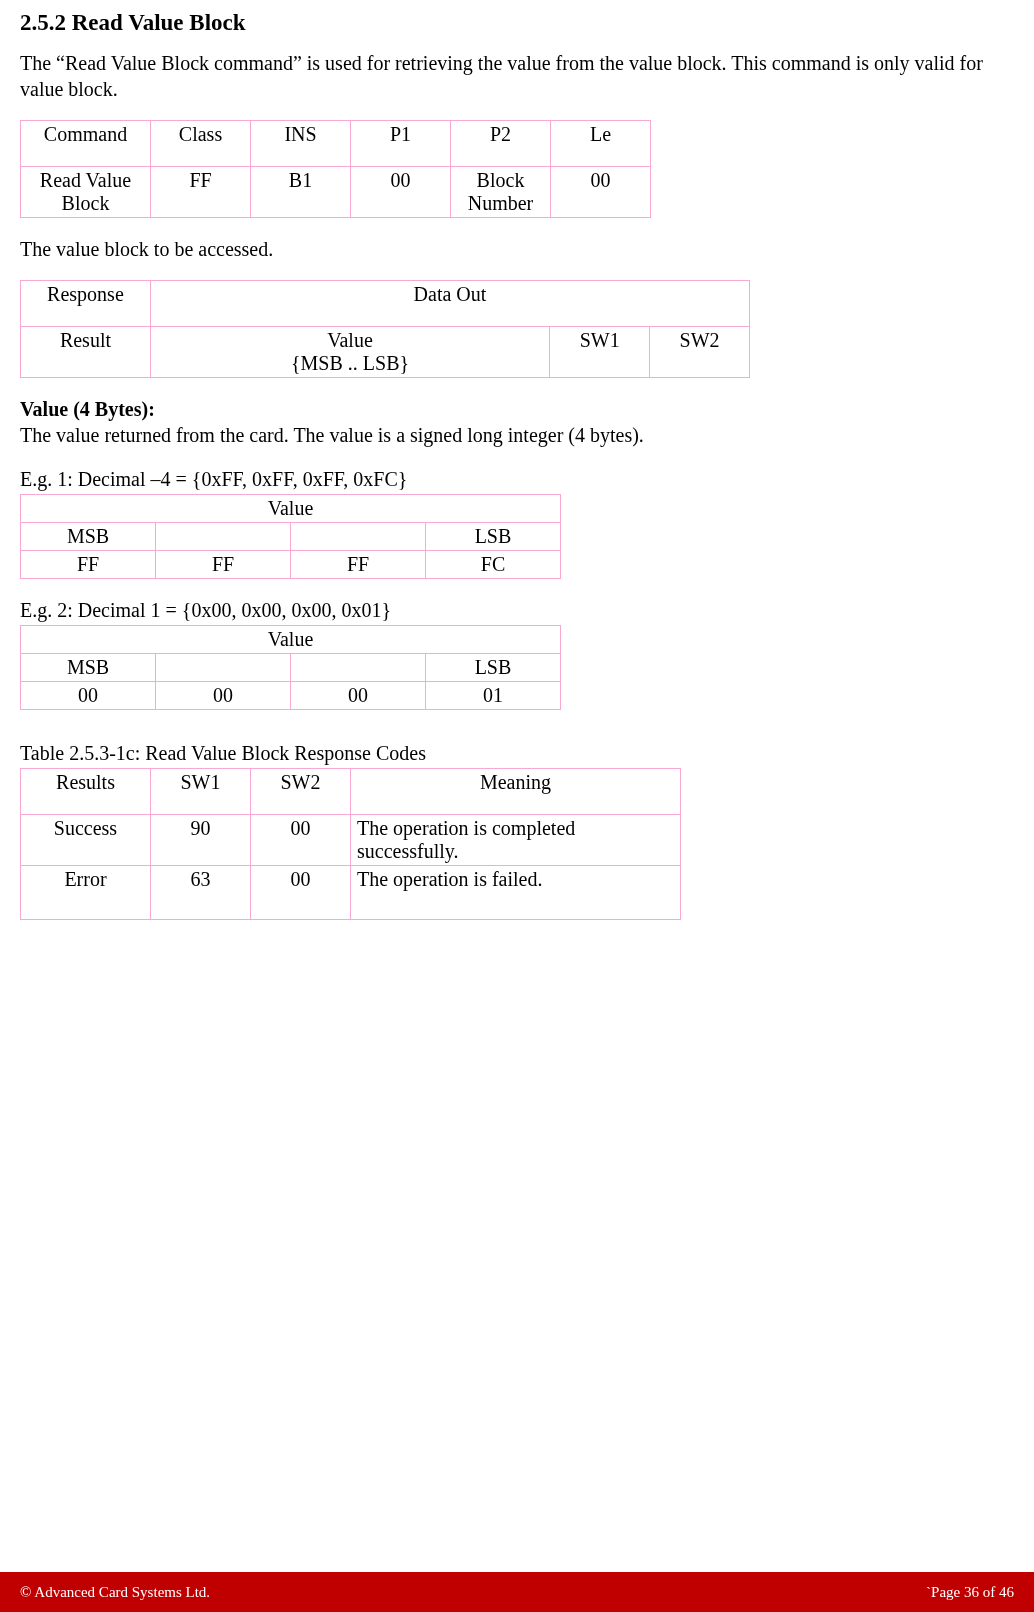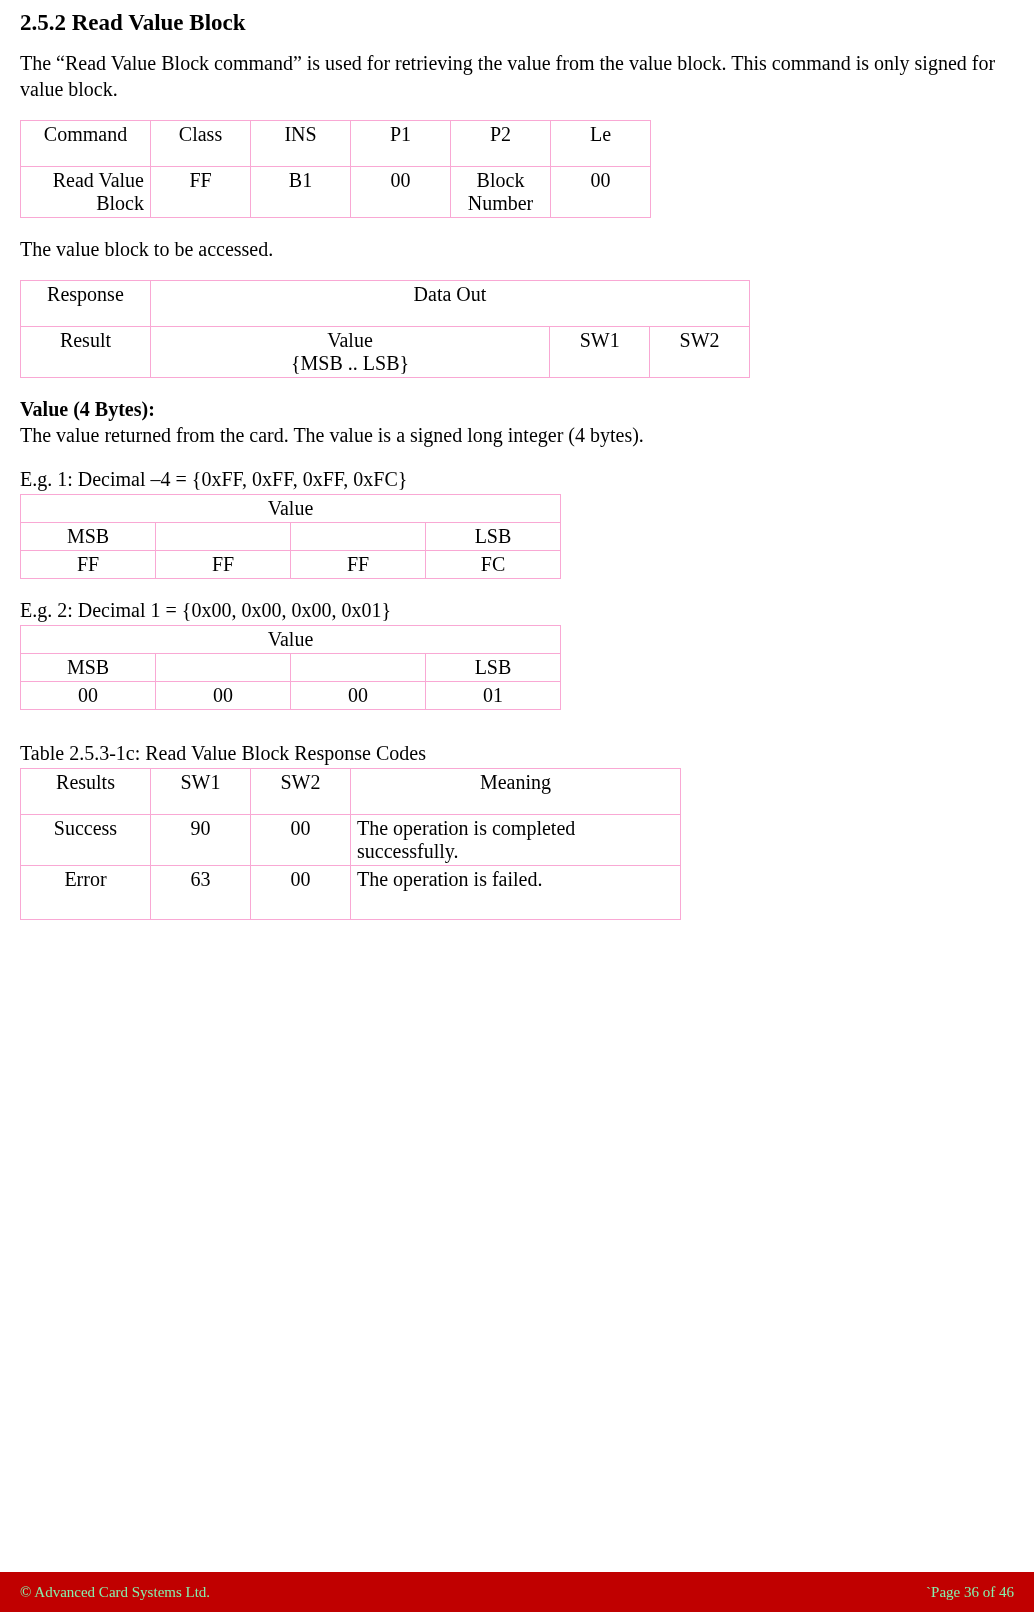--- a/index.html
+++ b/index.html
@@ -39,21 +39,21 @@
     font-weight: normal;
     vertical-align: top;
     height: 26px;
     box-sizing: border-box;
   }
   .header-row td, .header-row th {
     text-align: center;
     height: 46px;
   }
   .center { text-align: center; }
-  .left { text-align: right; }
+  .left { text-align: center; }
 
   
   .t1 td:nth-child(1), .t1 th:nth-child(1) { width: 130px; }
   .t1 td:nth-child(2), .t1 th:nth-child(2) { width: 100px; }
   .t1 td:nth-child(3), .t1 th:nth-child(3) { width: 100px; }
   .t1 td:nth-child(4), .t1 th:nth-child(4) { width: 100px; }
   .t1 td:nth-child(5), .t1 th:nth-child(5) { width: 100px; }
   .t1 td:nth-child(6), .t1 th:nth-child(6) { width: 100px; margin-left: 30px; }
 
   
@@ -76,37 +76,37 @@
 
   .bold { font-weight: bold; }
 
   .footer-bar {
     position: absolute;
     left: 0;
     bottom: 0;
     width: 100%;
     height: 40px;
     background: #c00000;
-    color: #86efac;
+    color: #ffffff;
     font-size: 15px;
     display: flex;
     align-items: center;
     justify-content: space-between;
     padding: 0 20px;
     box-sizing: border-box;
   }
 </style>
 </head>
 <body>
 
 <div class="page-content">
 
   <h2 class="section-heading">2.5.2 Read Value Block</h2>
 
-  <p>The “Read Value Block command” is used for retrieving the value from the value block. This command is only signed for value block.</p>
+  <p>The “Read Value Block command” is used for retrieving the value from the value block. This command is only valid for value block.</p>
 
   <table class="t1">
     <tbody>
         <tr class="header-row">
       <td class="center">Command</td>
       <td class="center">Class</td>
       <td class="center">INS</td>
       <td class="center">P1</td>
       <td class="center">P2</td>
       <td class="center">Le</td>

